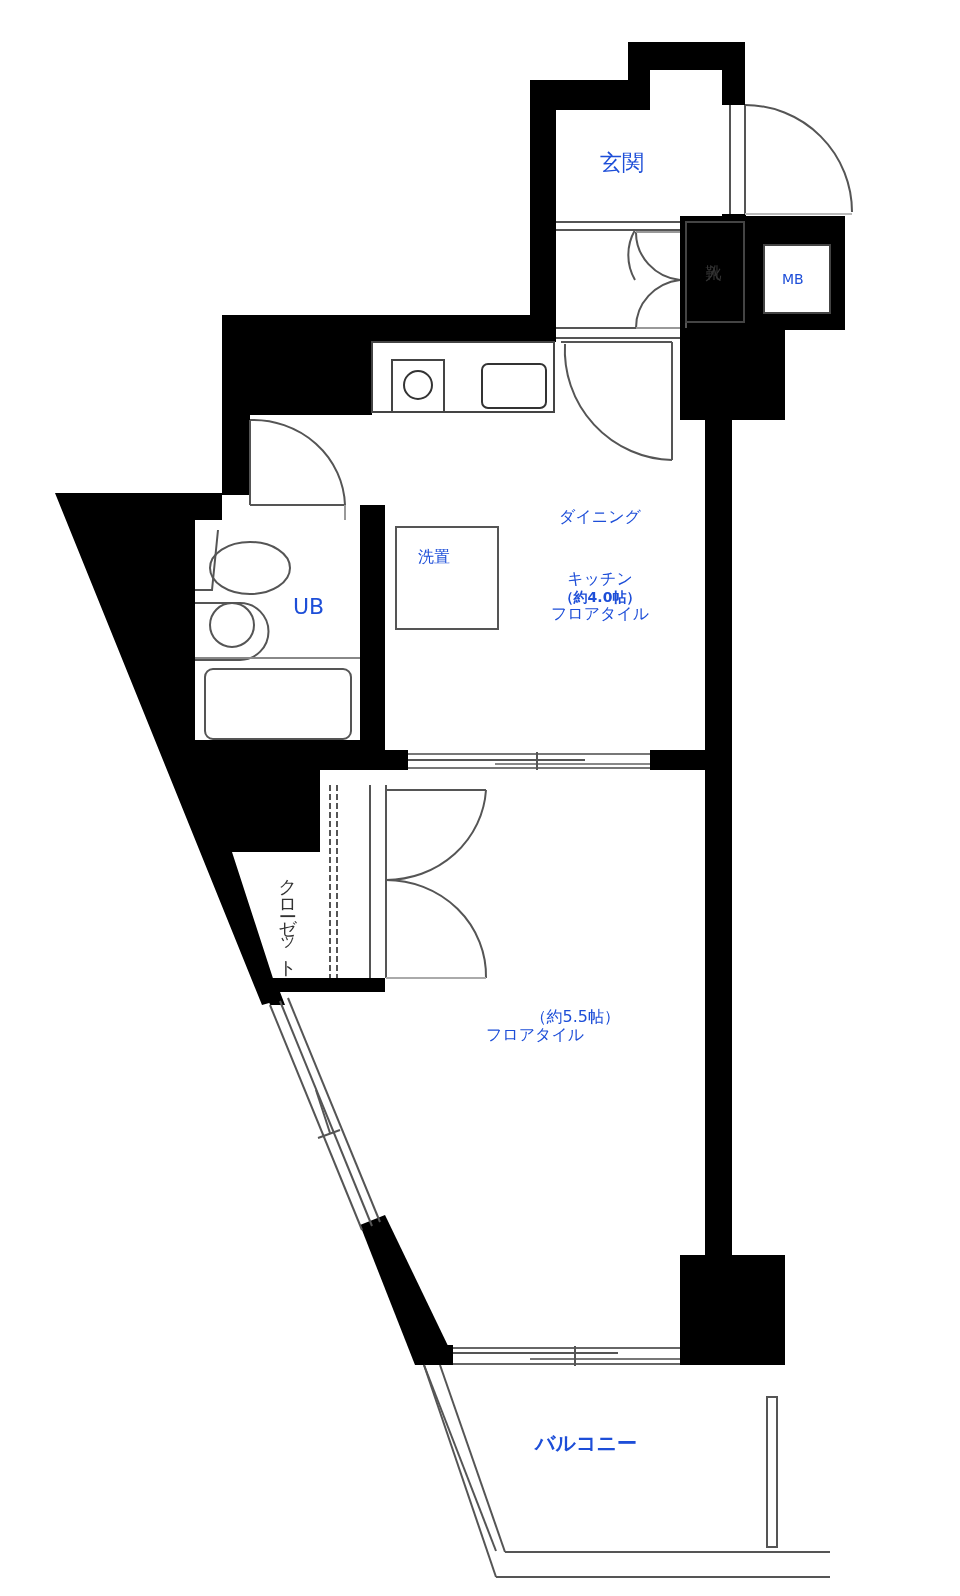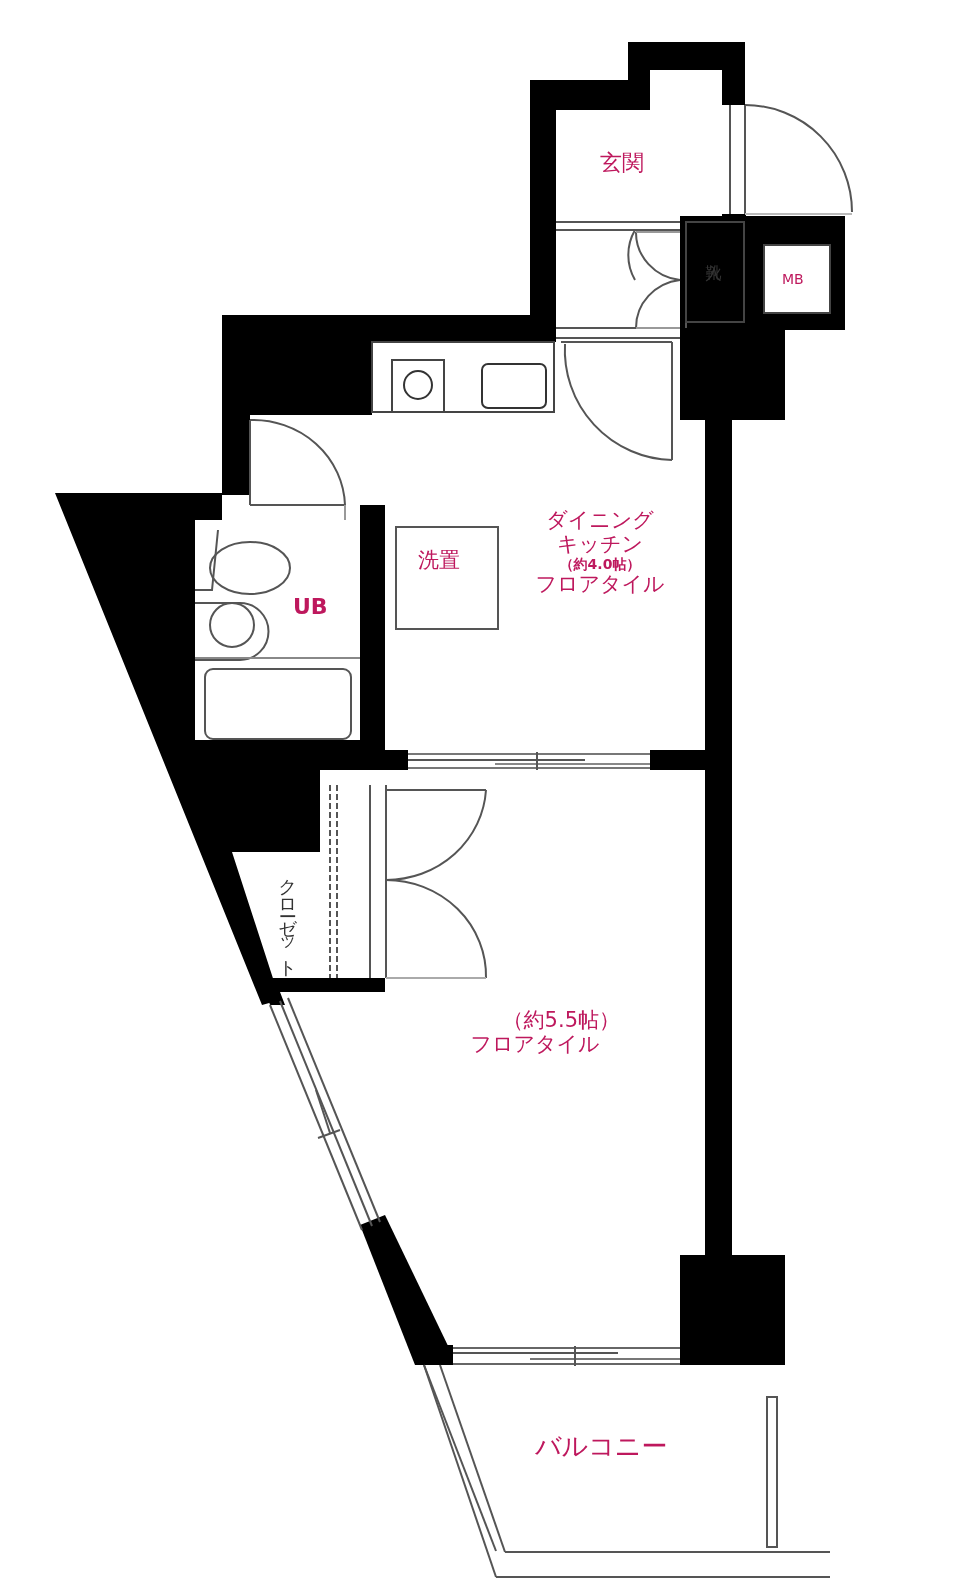--- a/index.html
+++ b/index.html
@@ -1,21 +1,21 @@
 <!DOCTYPE html>
 <html><head>
 <meta charset="utf-8">
 <style>
   html, body { margin:0; padding:0; background:#ffffff; }
   body { width:960px; height:1596px; position:relative; overflow:hidden; font-family:"DejaVu Sans", sans-serif; }
   #plan { position:absolute; left:0; top:0; }
-  .lbl { position:absolute; color:#be185d; text-align:center; white-space:nowrap; line-height:1.15; }
+  .lbl { position:absolute; color:#1d4ed8; text-align:center; white-space:nowrap; line-height:1.15; }
   .lbl.big { font-size:34px; color:#222; }
   .lbl.mid { font-size:22px; }
-  .lbl.sm  { font-size:21px; }
+  .lbl.sm  { font-size:16px; }
   .lbl.xs  { font-size:14px; }
   .vert { writing-mode: vertical-rl; font-size:18px; color:#333; position:absolute; line-height:1.1; }
 </style>
 </head>
 <body>
 
 <svg id="plan" width="960" height="1596" viewBox="0 0 960 1596">
 
   <g fill="#000">
 
@@ -128,28 +128,28 @@
     <rect x="767" y="1397" width="10" height="150" stroke="#555"></rect>
   </g>
 </svg>
 
 <div class="lbl mid" style="left:600px;top:150px;">玄関</div>
 <div class="vert" style="left:705px;top:252px;font-size:16px;">靴入</div>
 <div class="lbl xs" style="left:782px;top:271px;">MB</div>
 
 <div style="position:absolute;left:520px;top:508px;width:160px;text-align:center;">
   <div class="lbl sm" style="position:static;">ダイニング</div>
-  <div class="lbl sm" style="position:static;">キッチン</div>
+  <div class="lbl sm" style="position:static;margin-top:44px;">キッチン</div>
   <div class="lbl xs" style="position:static;font-weight:bold;">（約4.0帖）</div>
   <div class="lbl sm" style="position:static;">フロアタイル</div>
 </div>
 
 <div class="lbl sm" style="left:418px;top:548px;">洗置</div>
-<div class="lbl mid" style="left:293px;top:594px;font-weight:bold;">UB</div>
+<div class="lbl mid" style="left:293px;top:594px;">UB</div>
 
 <div class="vert" style="left:278px;top:866px;">クローゼット</div>
 
 <div style="position:absolute;left:450px;top:1008px;width:170px;text-align:center;">
   <div class="lbl sm" style="position:static;text-align:right;">（約5.5帖）</div>
   <div class="lbl sm" style="position:static;">フロアタイル</div>
 </div>
 
-<div class="lbl mid" style="left:535px;top:1432px;font-size:26px;">バルコニー</div>
+<div class="lbl mid" style="left:535px;top:1432px;font-size:20px;font-weight:bold;">バルコニー</div>
 
 </body></html>

